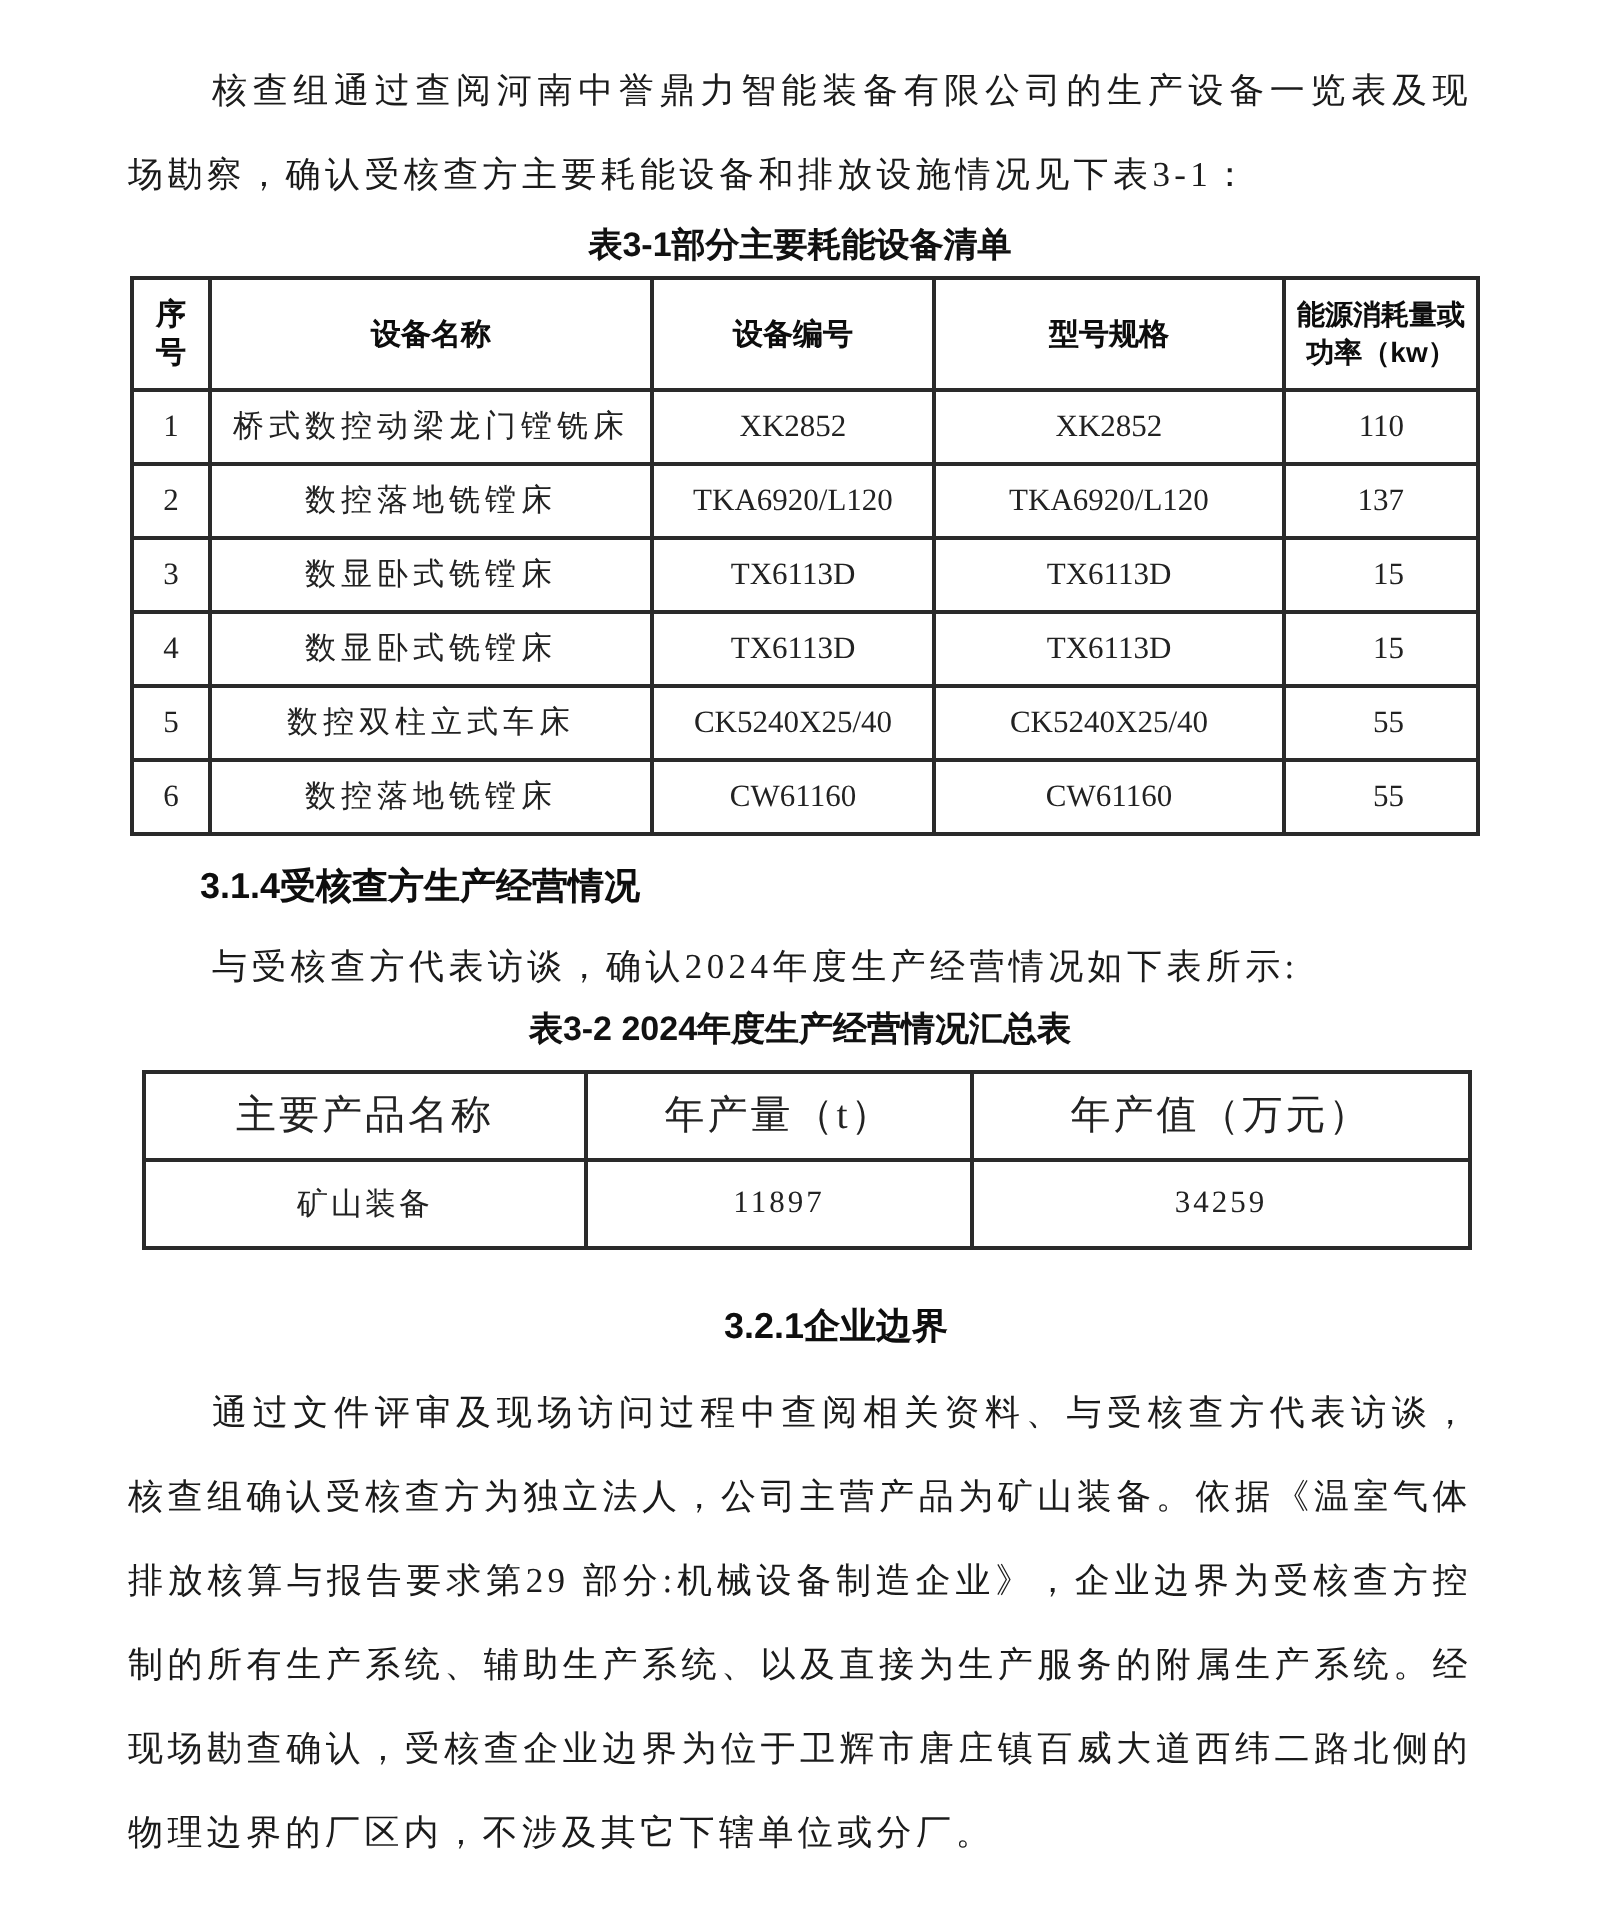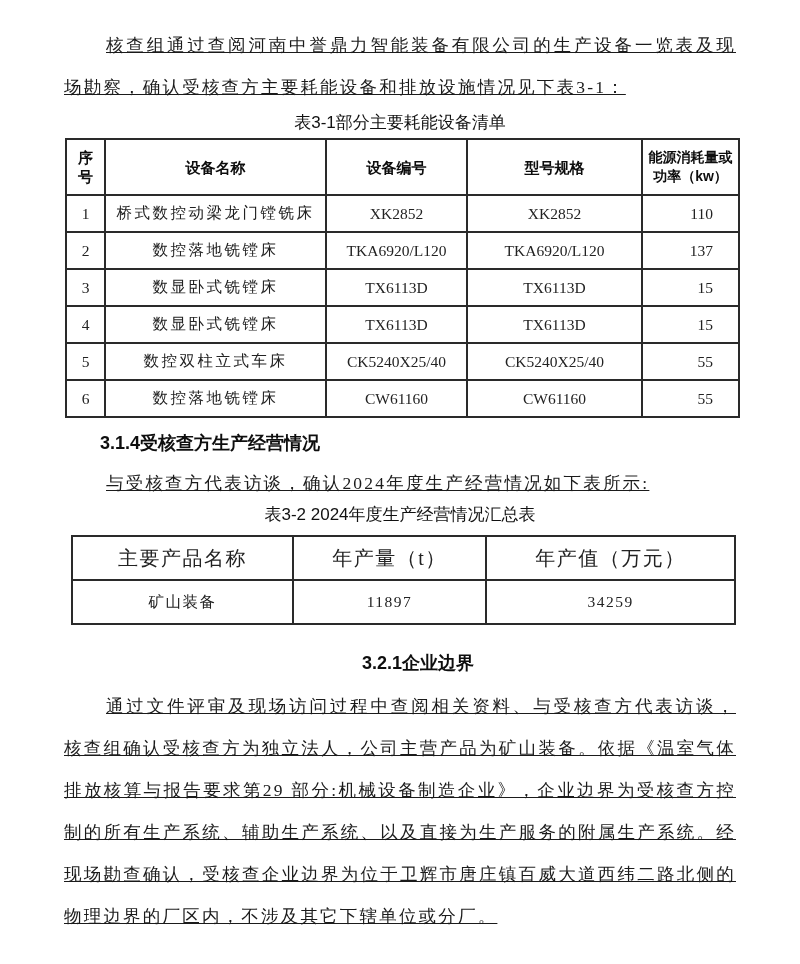--- a/index.html
+++ b/index.html
@@ -14,26 +14,26 @@
 
   
   .para {
     font-size: 17.5px;
     line-height: 42px;
     letter-spacing: 2.2px;
     text-align: justify;
     text-justify: inter-character;
     color: #1b1b1b;
   }
-  .indent { text-indent: 2.4em; text-decoration: underline; }
+  .indent { text-indent: 2.4em; }
 
   
   .tbl-caption {
     font-family: "Liberation Sans", "DejaVu Sans", sans-serif;
-    font-weight: normal;
+    font-weight: bold;
     font-size: 17px;
     line-height: 23px;
     text-align: center;
     color: #111;
   }
 
   
   .sec-heading {
     font-family: "Liberation Sans", "DejaVu Sans", sans-serif;
     font-weight: bold;
@@ -65,21 +65,21 @@
     color: #222;
   }
 
   
   .table1 { width: 673px; margin: 4px 0 0 1px; }
   .table1 tr.body-row { height: 37px; }
   .table1 tr.head-row { height: 56px; }
   .table1 th.th-seq { padding: 2px 7px; }
   .table1 th.th-energy { font-size: 14px; padding: 2px 3px; }
   .table1 td.cell-name { letter-spacing: 2.5px; }
-  .table1 td.cell-energy { text-align: right; padding-right: 25px; }
+  .table1 td.cell-energy { text-align: right; padding-right: 36px; }
 
   
   .table2 { width: 663px; margin: 9px 0 0 7px; }
   .table2 tr { height: 44px; }
   .table2 th {
     font-family: "Liberation Serif", "DejaVu Serif", serif;
     font-weight: normal;
     font-size: 20px;
     letter-spacing: 1.5px;
     color: #222;

